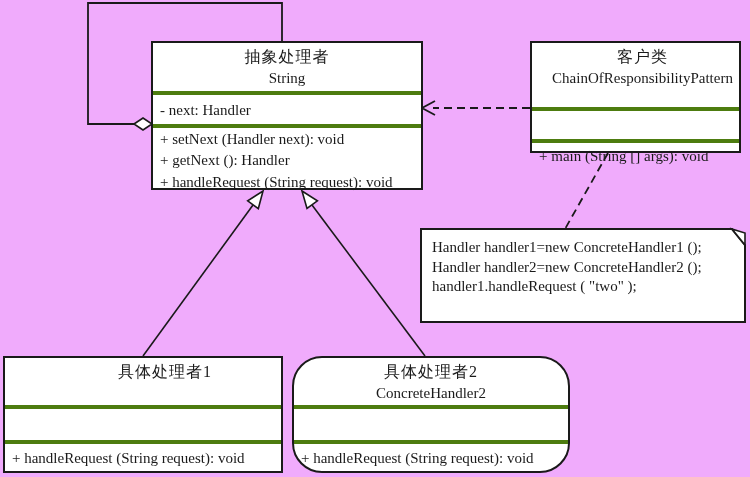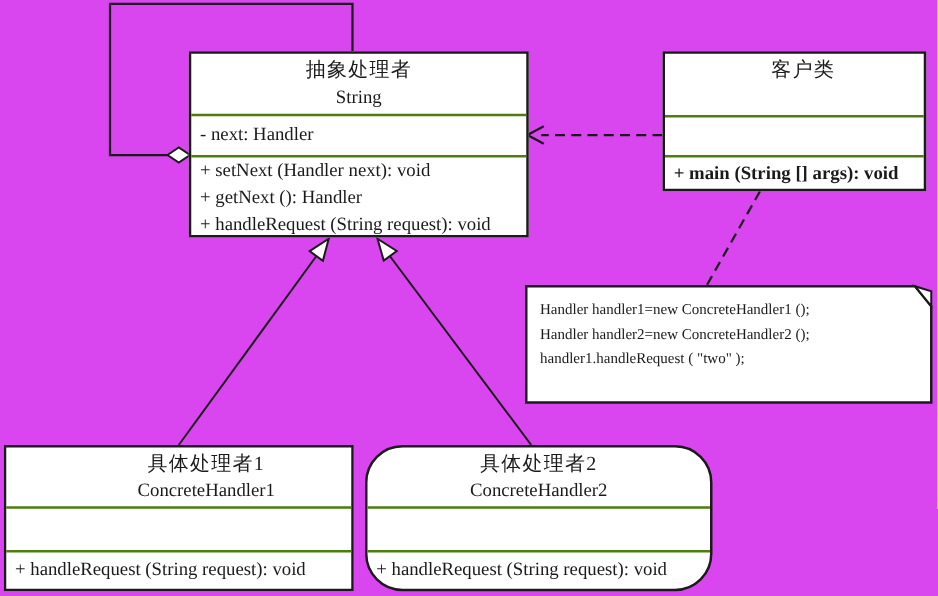--- a/index.html
+++ b/index.html
@@ -1,53 +1,53 @@
 <!DOCTYPE html>
 <html><head>
 <meta charset="utf-8">
 <style>
   html, body { margin: 0; padding: 0; background: #ffffff; }
   .canvas {
     position: relative;
     width: 750px;
     height: 477px;
-    background: #d946ef;
+    background: #f0abfc;
     font-family: "Liberation Serif", "DejaVu Serif", serif;
     color: #1a1a1a;
     overflow: hidden;
   }
   .overlay {
     position: absolute;
     left: 0; top: 0;
     width: 750px; height: 477px;
   }
   .uml-box {
     position: absolute;
     box-sizing: border-box;
     background: #ffffff;
     border: 2px solid #1a1a1a;
   }
   .comp { box-sizing: border-box; overflow: hidden; }
   .comp-title { text-align: center; }
   .title-zh { font-size: 16px; line-height: 22px; padding-top: 3px; letter-spacing: 1px; }
   .title-en { font-size: 15px; line-height: 20px; }
-  .comp-attrs, .comp-methods { border-top: 2px solid #4d7c0f; }
+  .comp-attrs, .comp-methods { border-top: 4px solid #4d7c0f; }
   .member-line { font-size: 15px; white-space: nowrap; padding: 0 7px; }
   .handler-attrs .member-line { line-height: 31px; }
   .handler-methods .member-line { line-height: 21.3px; }
   .handler-methods { padding-top: 1px; }
   .client-methods .member-line { line-height: 27px; }
   .concrete-methods .member-line { line-height: 29px; }
   .note-text {
     position: absolute;
     left: 421px; top: 229px;
     width: 324px; height: 93px;
     box-sizing: border-box;
     padding: 9px 0 0 11px;
-    font-size: 12px;
+    font-size: 15px;
     line-height: 19.5px;
     white-space: nowrap;
   }
 </style>
 </head>
 <body>
 
 <div class="canvas">
 
   <svg class="overlay" viewBox="0 0 750 477" xmlns="http://www.w3.org/2000/svg">
@@ -79,33 +79,33 @@
       <div class="member-line">- next: Handler</div>
     </div>
     <div class="comp comp-methods handler-methods" style="height:72px;">
       <div class="member-line">+ setNext (Handler next): void</div>
       <div class="member-line">+ getNext (): Handler</div>
       <div class="member-line">+ handleRequest (String request): void</div>
     </div>
   </div>
 
   <div class="uml-box" style="left:530px; top:41px; width:211px; height:112px;">
-    <div class="comp comp-title" style="height:49px;margin-left:14px;">
+    <div class="comp comp-title" style="height:64px;margin-left:14px;">
       <div class="title-zh">客户类</div>
+      <div class="title-en">ChainOfResponsibilityPattern</div>
     </div>
     <div class="comp comp-attrs" style="height:32px;"></div>
-    <div class="comp comp-methods client-methods" style="height:27px;font-weight:bold;">
+    <div class="comp comp-methods client-methods" style="height:27px;">
       <div class="member-line">+ main (String [] args): void</div>
     </div>
   </div>
 
   <div class="uml-box" style="left:3px; top:356px; width:280px; height:117px;">
     <div class="comp comp-title" style="height:47px;margin-left:44px;">
       <div class="title-zh">具体处理者1</div>
-      <div class="title-en">ConcreteHandler1</div>
     </div>
     <div class="comp comp-attrs" style="height:35px;"></div>
     <div class="comp comp-methods concrete-methods" style="height:29px;">
       <div class="member-line">+ handleRequest (String request): void</div>
     </div>
   </div>
 
   <div class="uml-box" style="left:292px; top:356px; width:278px; height:117px;border-radius:30px;">
     <div class="comp comp-title" style="height:47px;">
       <div class="title-zh">具体处理者2</div>

